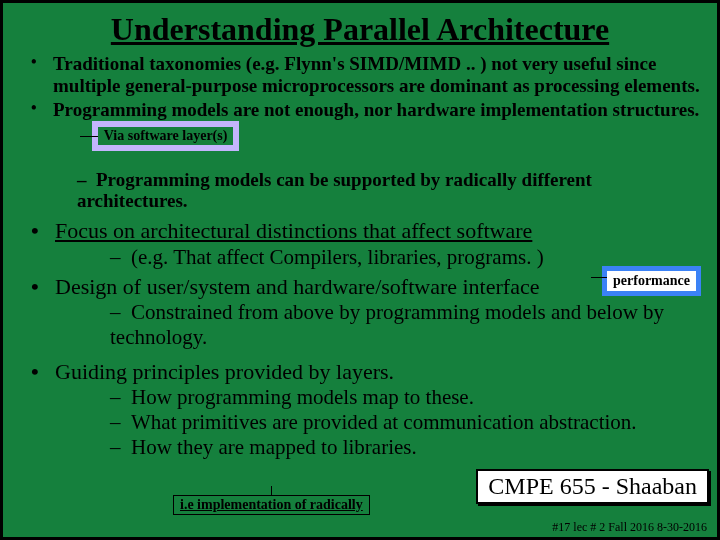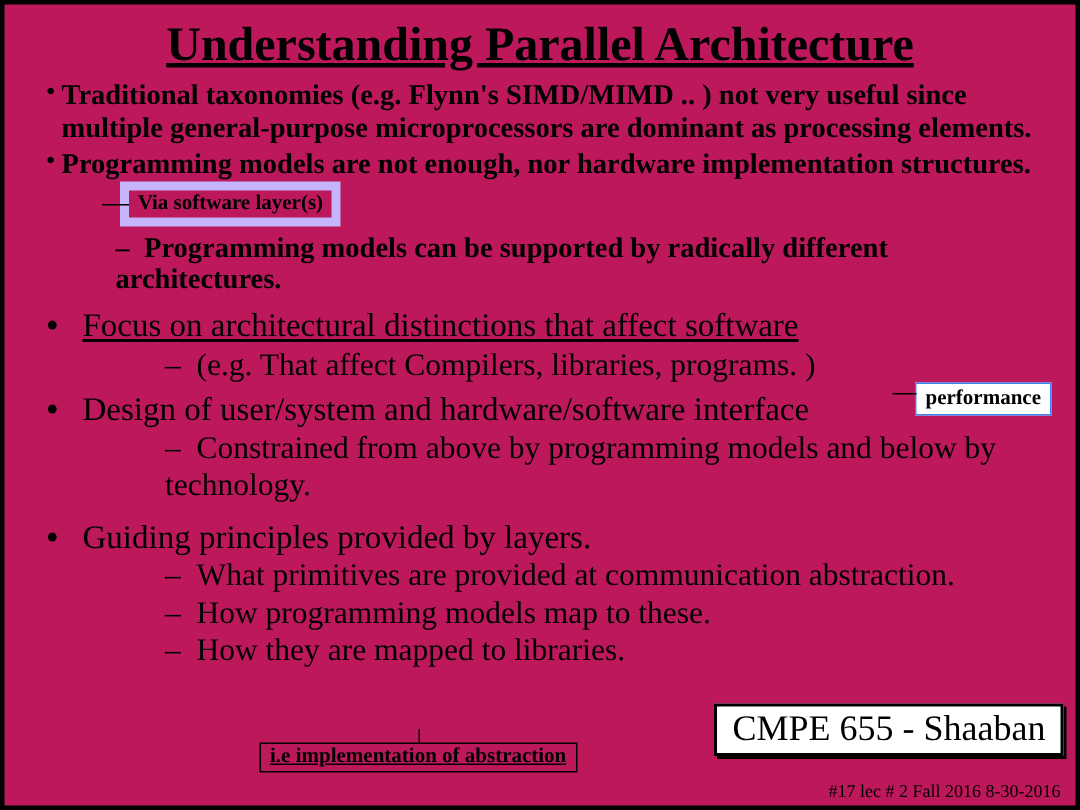--- a/index.html
+++ b/index.html
@@ -7,21 +7,21 @@
     padding: 0;
     background: #fff;
     font-family: "Times New Roman", Times, serif;
   }
   .slide {
     width: 720px;
     height: 540px;
     box-sizing: border-box;
     border: 3px solid #000;
     position: relative;
-    background: #be185d;
+    background: #15803d;
   }
   .title {
     font-size: 32px;
     font-weight: bold;
     text-align: center;
     text-decoration: underline;
     margin: 8px 0 6px 0;
   }
   .content {
     position: absolute;
@@ -29,21 +29,21 @@
     left: 18px;
     right: 10px;
   }
   .row { position: relative; }
   .bul1 {
     position: absolute;
     left: 10px;
     font-weight: bold;
   }
   .txt1 {
-    margin-left: 20px;
+    margin-left: 32px;
     font-size: 19px;
     font-weight: bold;
     line-height: 1.15;
   }
   .txt1b {
     margin-left: 34px;
     font-size: 22px;
     line-height: 1.2;
   }
   .txt2 {
@@ -73,22 +73,22 @@
     position: absolute;
     right: 100%;
     top: 50%;
     width: 18px;
     height: 0;
     border-top: 1px solid #000;
   }
   .perf-box {
     position: absolute;
     right: 6px;
-    top: 202px;
-    border: 1px solid #3b82f6;
+    top: 213px;
+    border: 5px solid #3b82f6;
     font-size: 14px;
     font-weight: bold;
     padding: 2px 6px;
     background: #fff;
   }
   .perf-box::before {
     content: "";
     position: absolute;
     right: 100%;
     top: 6px;
@@ -150,21 +150,21 @@
 
     <div class="row" style="margin-top:2px">
       <span class="bul1">•</span>
       <div class="txt1">
         Programming models are not enough, nor hardware implementation structures.
         <span style="display:inline-block;width:30px"></span>
         <span class="callout callout-line-left">Via software layer(s)</span>
       </div>
     </div>
 
-    <div class="row" style="margin-top:4px">
+    <div class="row" style="margin-top:18px">
       <div class="txt2">–&nbsp;&nbsp;<span>Programming models can be supported by radically different architectures.</span></div>
     </div>
 
     <div class="row" style="margin-top:6px">
       <span class="bul1" style="font-size:22px">•</span>
       <div class="txt1b">
         <span class="underline-italic">Focus on architectural distinctions that affect software</span>
       </div>
     </div>
 
@@ -182,30 +182,30 @@
     <div class="row">
       <div class="txt2b">–&nbsp;&nbsp;<span>Constrained from above by programming models and below by technology.</span></div>
     </div>
 
     <div class="row" style="margin-top:8px">
       <span class="bul1" style="font-size:22px">•</span>
       <div class="txt1b">Guiding principles provided by layers.</div>
     </div>
 
     <div class="row">
+      <div class="txt2b">–&nbsp;&nbsp;<span>How programming models map to these.</span></div>
+    </div>
+    <div class="row">
       <div class="txt2b">–&nbsp;&nbsp;<span>What primitives are provided at communication abstraction.</span></div>
     </div>
     <div class="row">
-      <div class="txt2b">–&nbsp;&nbsp;<span>How programming models map to these.</span></div>
-    </div>
-    <div class="row">
       <div class="txt2b">–&nbsp;&nbsp;<span>How they are mapped to libraries.</span></div>
     </div>
 
   </div>
 
-  <div class="impl-box">i.e implementation of abstraction</div>
+  <div class="impl-box">i.e implementation of radically</div>
 
   <div class="course-box">CMPE 655 - Shaaban</div>
 
   <div class="footer">#17  lec # 2    Fall 2016   8-30-2016</div>
 
 </div>
 
 </body></html>

